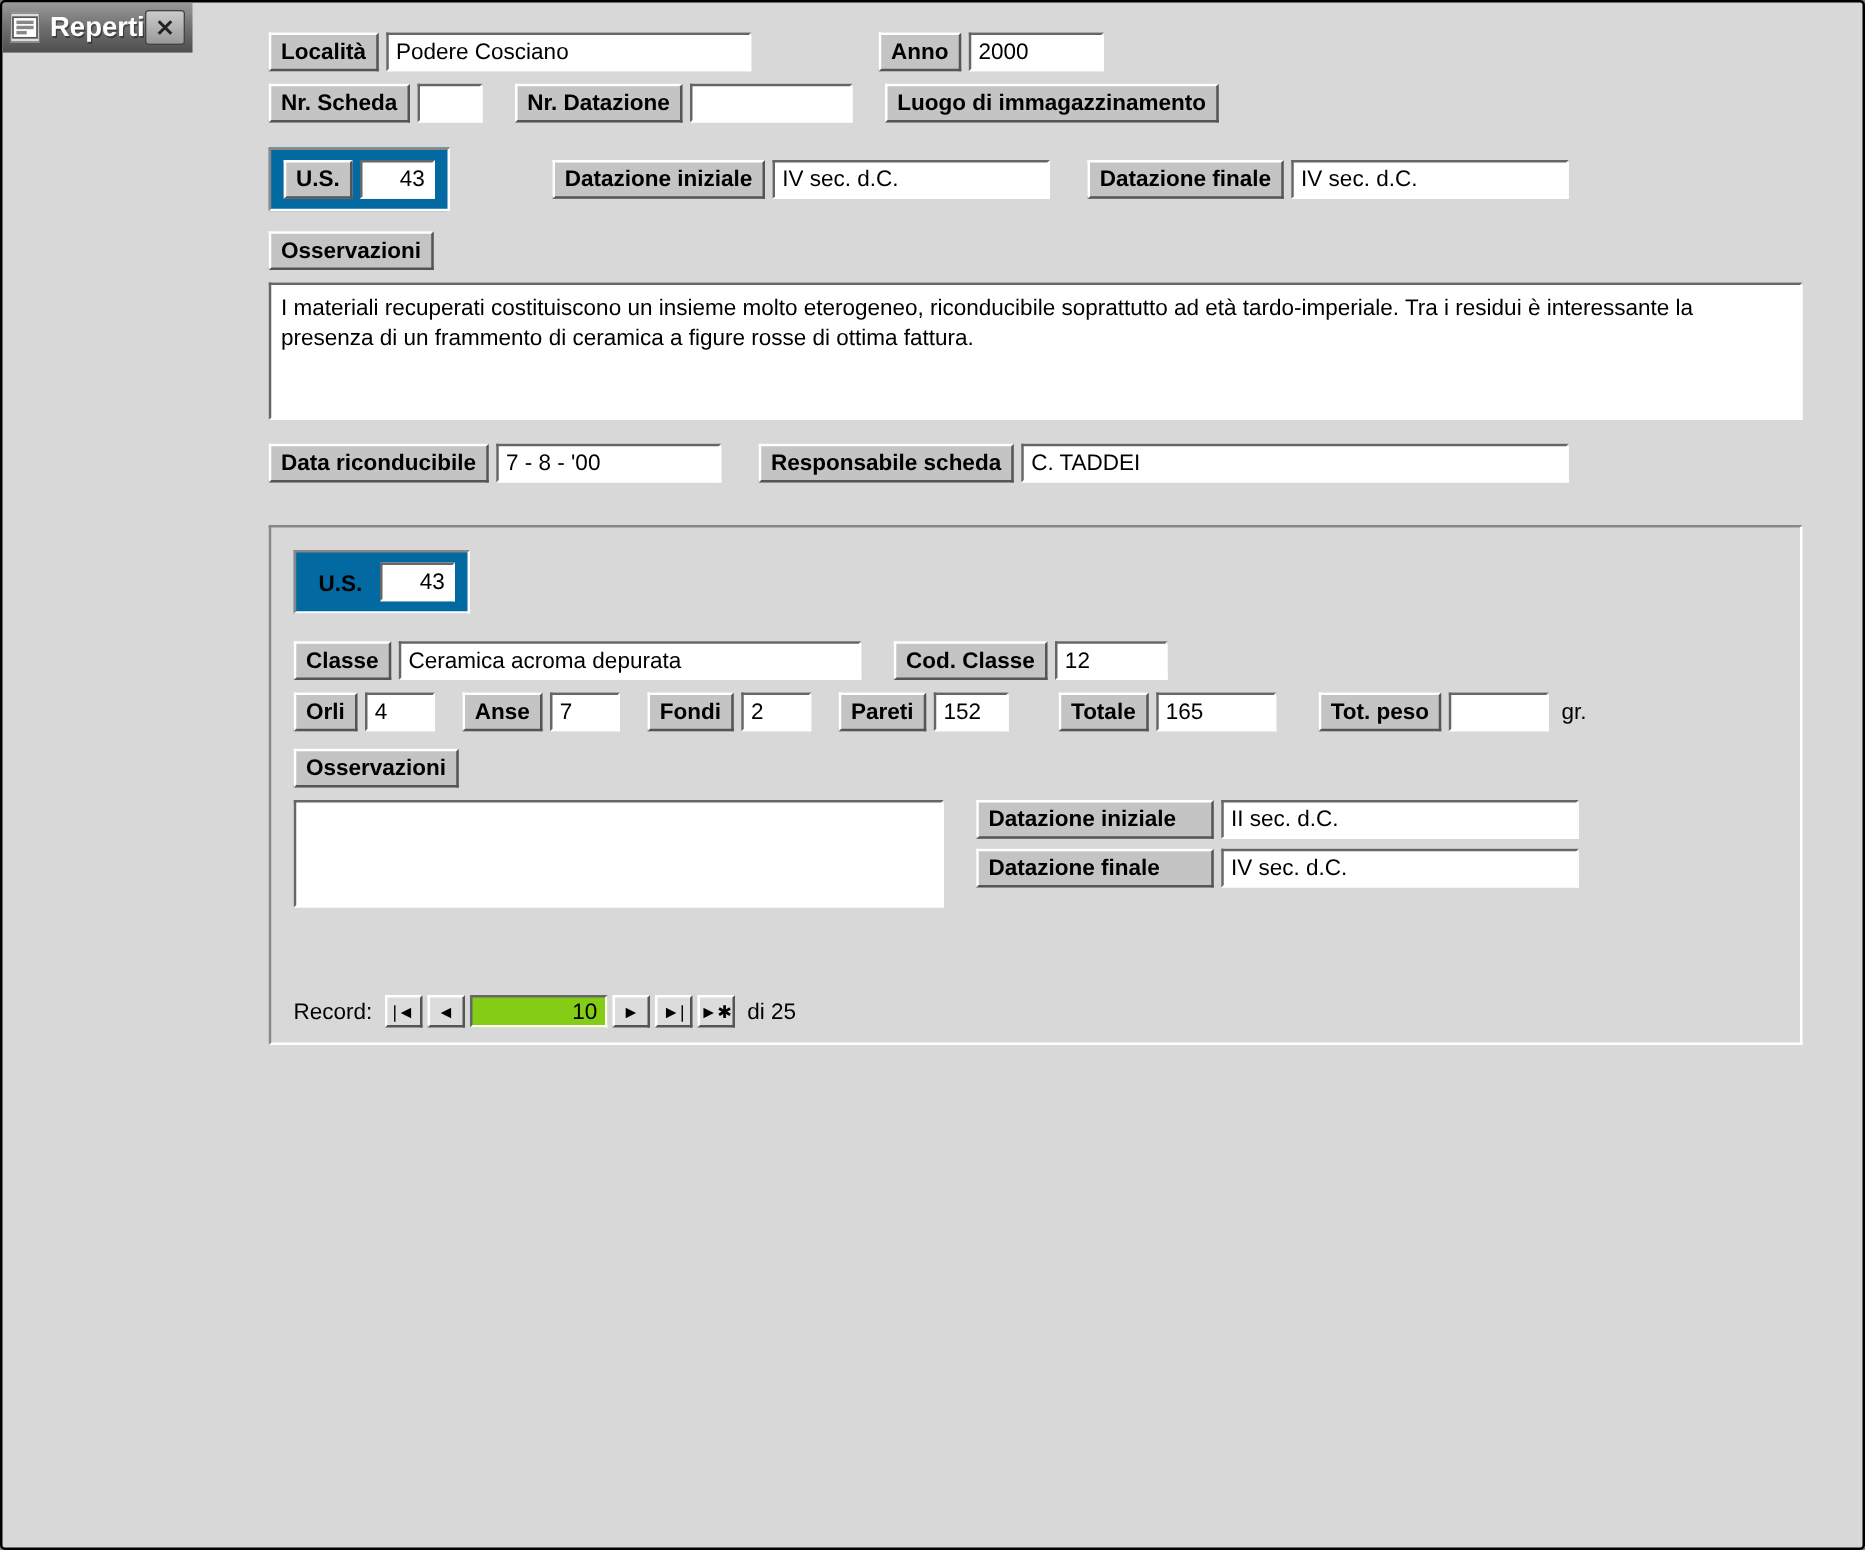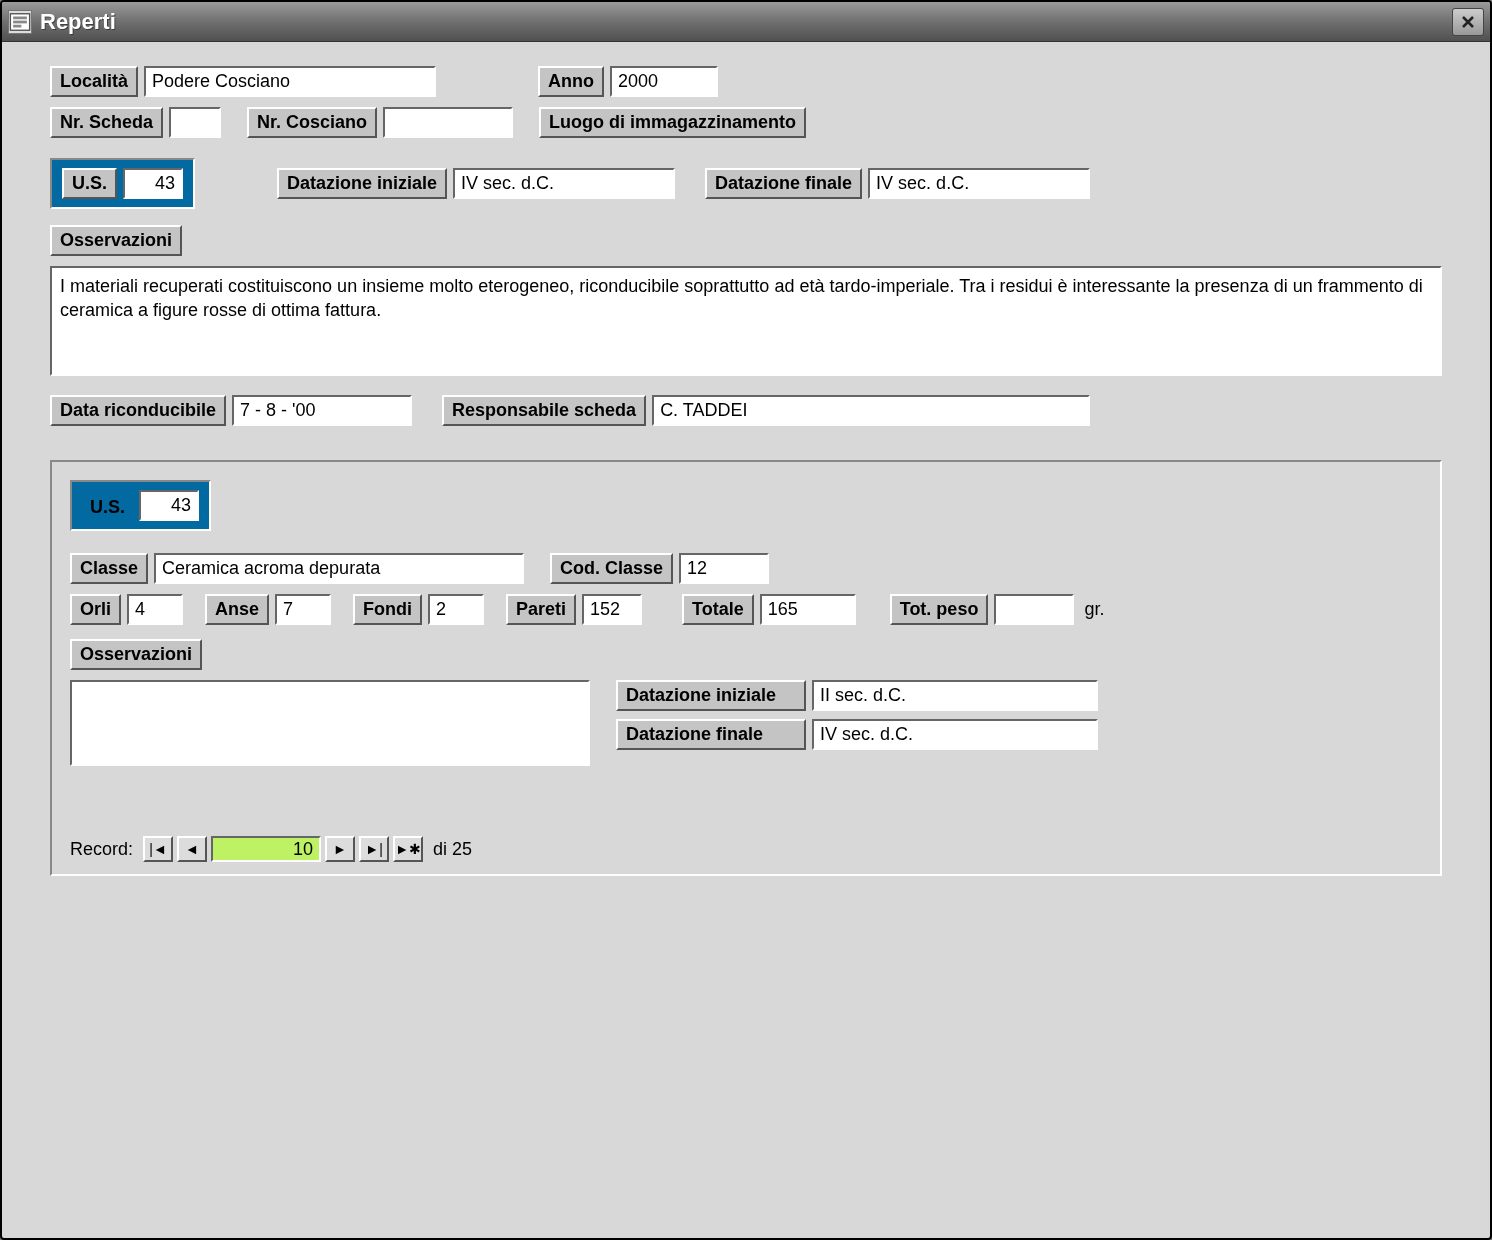--- a/index.html
+++ b/index.html
@@ -11,21 +11,22 @@
     color: #000;
   }
   .window {
     width: 1492px;
     height: 1240px;
     background: #d8d8d8;
     border: 2px solid #000;
     border-radius: 4px;
     overflow: hidden;
     display: flex;
-    flex-direction: column;
+    flex-direction: row;
+    gap: 13px;
   }
   .titlebar {
     height: 40px;
     background: linear-gradient(to bottom, #9a9a9a 0%, #707070 50%, #505050 100%);
     display: flex;
     align-items: center;
     padding: 0 6px;
     color: #fff;
     font-weight: bold;
     border-bottom: 1px solid #333;
@@ -159,21 +160,21 @@
     border-bottom: 2px solid #555;
     display: flex;
     align-items: center;
     justify-content: center;
     cursor: pointer;
     font-size: 14px;
   }
   .record-nav .nav-field {
     width: 110px;
     height: 26px;
-    background: #bef264;
+    background: #84cc16;
     border-top: 2px solid #666;
     border-left: 2px solid #666;
     border-right: 2px solid #fff;
     border-bottom: 2px solid #fff;
     text-align: right;
     padding: 2px 6px;
     font-size: 18px;
     font-family: inherit;
     outline: none;
   }
@@ -213,21 +214,21 @@
       <div class="spacer" style="width:90px"></div>
       <div class="label-box">Anno</div>
       <input class="text-field" style="width: 108px;" value="2000">
     </div>
 
     
     <div class="row">
       <div class="label-box">Nr. Scheda</div>
       <input class="text-field" style="width: 52px;">
       <div class="spacer" style="width:14px"></div>
-      <div class="label-box">Nr. Cosciano</div>
+      <div class="label-box">Nr. Datazione</div>
       <input class="text-field" style="width: 130px;">
       <div class="spacer" style="width:14px"></div>
       <div class="label-box">Luogo di immagazzinamento</div>
     </div>
 
     
     <div class="row" style="margin-top:20px; align-items:center;">
       <div class="group-inset">
         <div class="label-box">U.S.</div>
         <input class="text-field" style="width: 60px; text-align: right;" value="43">

